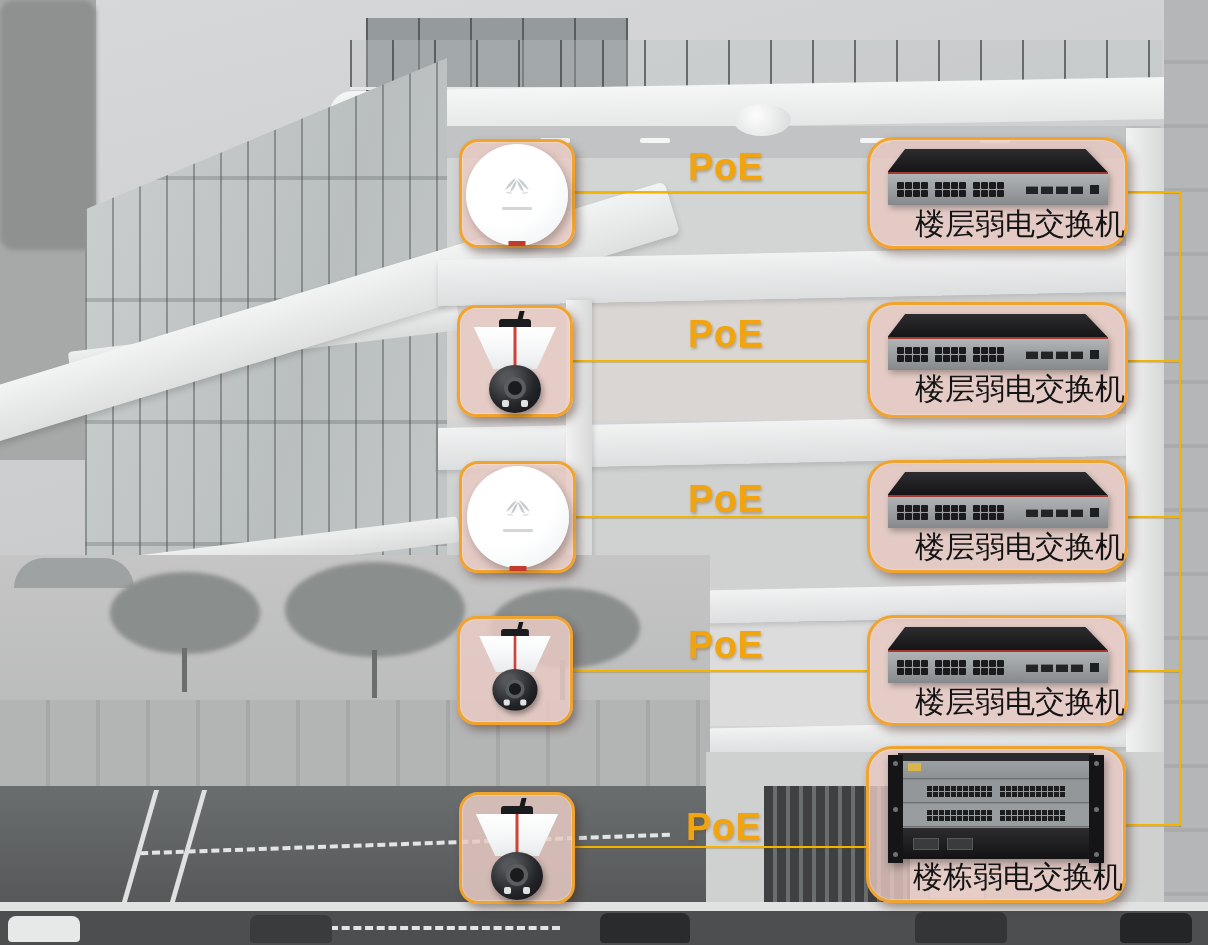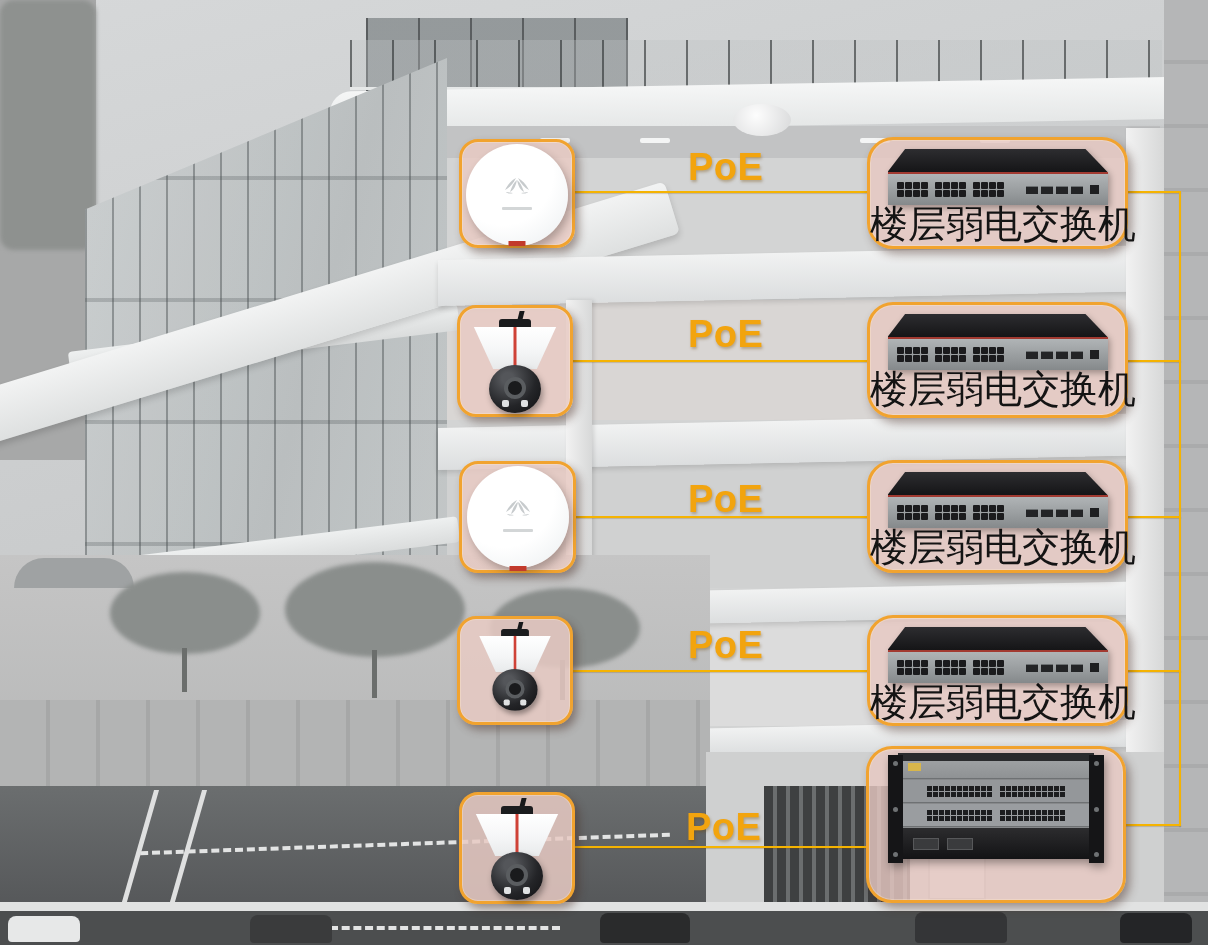--- a/index.html
+++ b/index.html
@@ -71,22 +71,22 @@
     background:rgba(232,202,195,.85);
     box-shadow:4px 5px 9px rgba(70,45,35,.45), inset 0 0 0 1px rgba(255,230,200,.4);
   }
   .sw-box{
     z-index:11;border:3px solid #F1A32F;border-radius:26px;
     background:rgba(230,200,194,.82);
     box-shadow:4px 5px 10px rgba(70,45,35,.45), inset 0 0 0 1px rgba(255,230,200,.4);
     text-align:center;
   }
   .sw-label{
-    margin-top:1px;font-size:38px;line-height:34px;color:#141414;
-    font-family:"Liberation Sans","DejaVu Sans",sans-serif;white-space:nowrap;
+    margin-top:1px;font-size:30px;line-height:34px;color:#141414;
+    font-family:"Liberation Sans","DejaVu Sans",sans-serif;white-space:nowrap;text-align:right;
   }
   
   .ap{position:relative;width:102px;height:102px;margin:2px auto 0;border-radius:50%;
     background:radial-gradient(circle at 36% 30%,#ffffff 52%,#f4f6f7 76%,#e3e6e7 100%);
     box-shadow:3px 5px 9px rgba(40,30,25,.3);}
   .ap-logo{position:absolute;left:50%;top:44%;transform:translate(-50%,-50%);}
   .ap-sub{position:absolute;left:50%;top:62%;transform:translateX(-50%);width:30px;height:3px;background:#d3d6d7;border-radius:1px;}
   .ap-notch{position:absolute;bottom:-1px;left:50%;transform:translateX(-50%);width:17px;height:5px;background:#c23a2c;z-index:12;}
   
   .cam{position:relative;width:84px;height:100px;margin:3px auto 0;}
@@ -594,15 +594,16 @@
             <i></i>
             <i></i>
             <i></i>
           </span>
       </div>
       <div class="ch-bottom">
           <i></i>
           <i></i>
         </div>
     </div>
+    <div class="sw-label">楼栋弱电交换机</div>
   </div>
 
 </div>
 
 </body></html>

